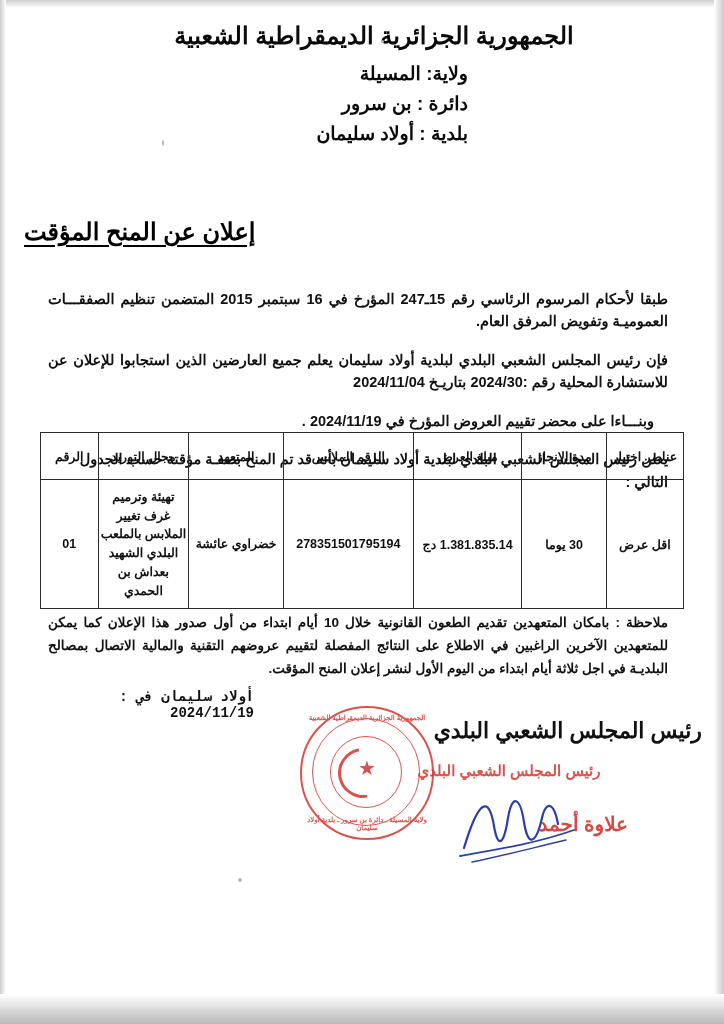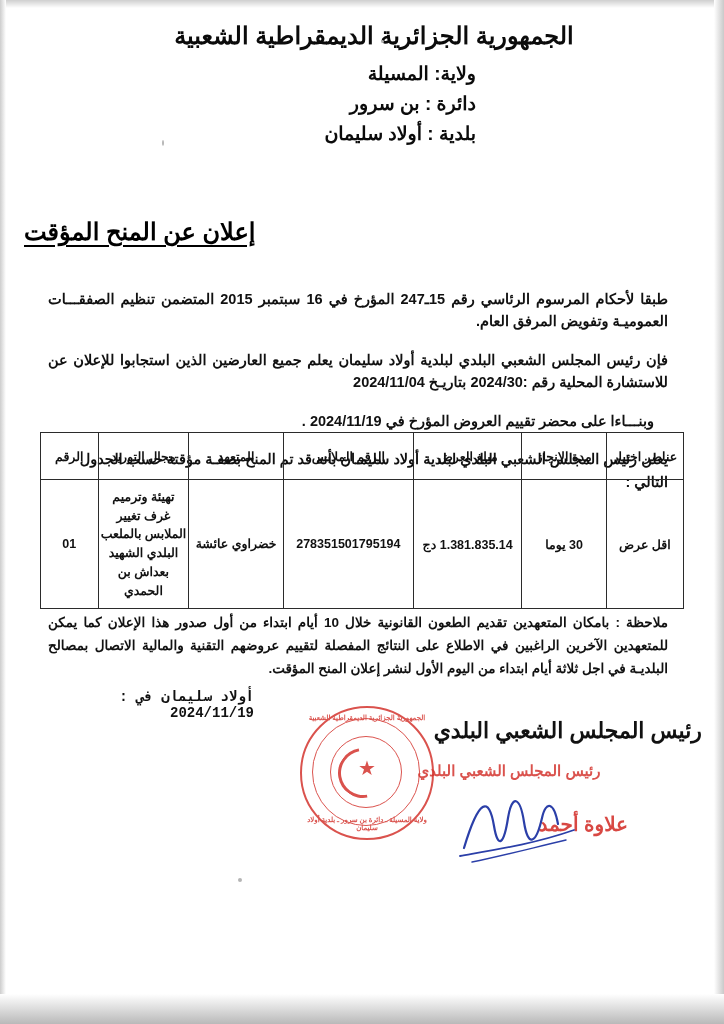--- a/index.html
+++ b/index.html
@@ -50,21 +50,21 @@
     text-align: center;
     font-size: 24px;
     font-weight: bold;
     letter-spacing: 0px;
     color: #0b0b0b;
   }
 
   .admin-block {
     position: absolute;
     top: 62px;
-    right: 8px;
+    right: 16px;
     width: 690px;
     text-align: right;
     padding-right: 0;
   }
   .admin-line {
     font-size: 19px;
     font-weight: bold;
     margin-bottom: 7px;
     padding-right: 240px;
     color: #0b0b0b;

